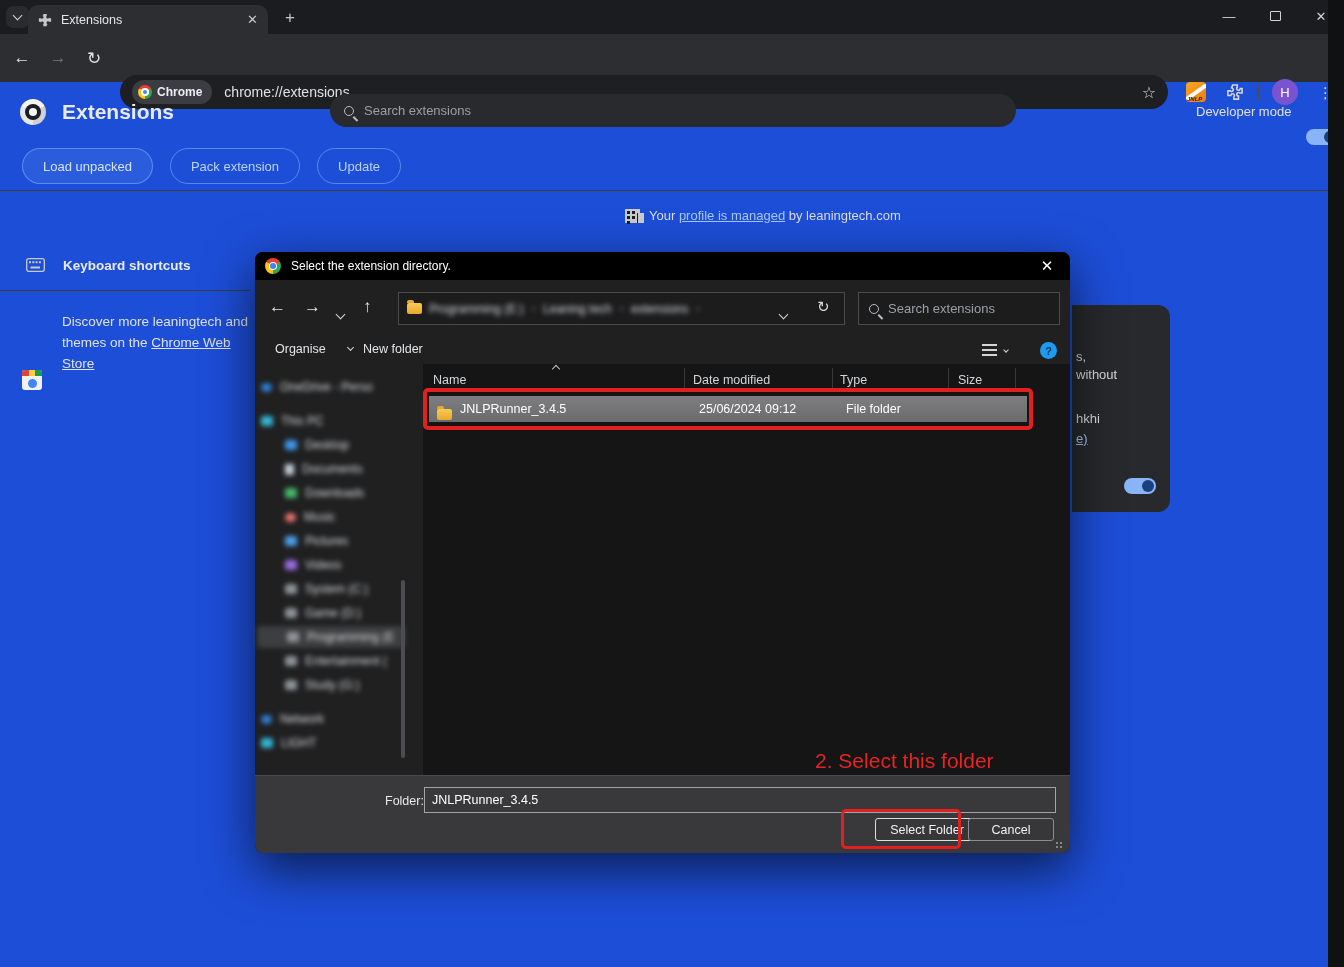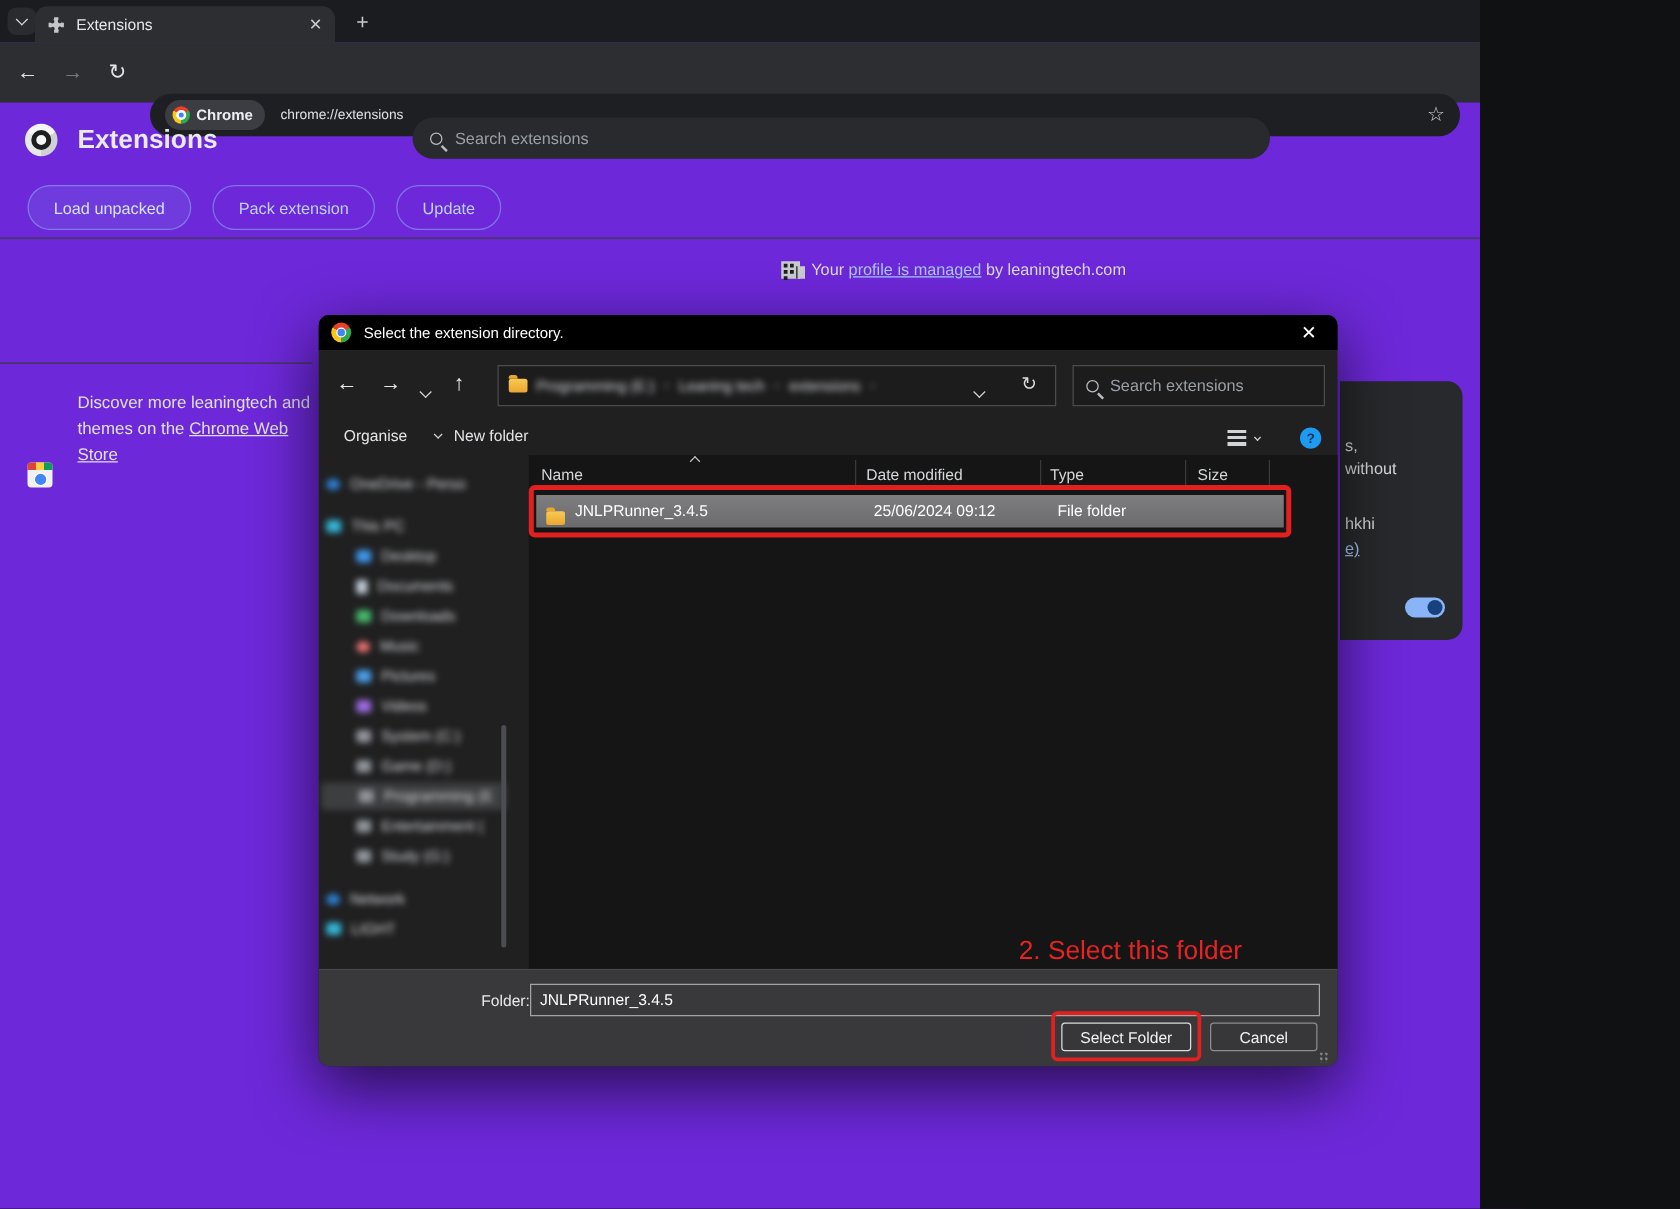--- a/index.html
+++ b/index.html
@@ -3,38 +3,38 @@
 <meta charset="utf-8">
 <style>
   :root{
     --red:#e32020;
     --accent:#8ab4f8;
     --txt:#e2e4e7;
     --dim:#9aa0a6;
   }
   *{margin:0;padding:0;box-sizing:border-box;font-family:"Liberation Sans","DejaVu Sans",sans-serif;}
   html,body{background:#101112;}
-  #root{position:relative;width:1184px;height:967px;background:#6d28d9;overflow:hidden;}
+  #root{position:relative;width:1328px;height:967px;background:#1d4ed8;overflow:hidden;}
   .abs{position:absolute;}
 
   
   .tabstrip{left:0;top:0;width:1344px;height:34px;background:#1b1c1f;}
   .tabsearch{left:6px;top:6px;width:23px;height:22px;border-radius:7px;background:#2a2b2f;display:flex;align-items:center;justify-content:center;}
   .tab{left:28px;top:5px;width:240px;height:29px;background:#2d2e32;border-radius:10px 10px 0 0;display:flex;align-items:center;padding:0 10px;}
   .tab-title{font-size:12.5px;color:#e5e6e8;margin-left:9px;flex:1;}
   .newtab{left:280px;top:8px;width:20px;height:20px;color:#c7c9cc;font-size:17px;display:flex;align-items:center;justify-content:center;}
   .wincontrols{right:0;top:0;height:32px;display:flex;align-items:center;}
   .winbtn{width:46px;height:30px;display:flex;align-items:center;justify-content:center;color:#d2d3d6;font-size:13px;}
   .winbox{width:11px;height:10px;border:1.2px solid #d2d3d6;border-radius:1px;}
   .toolbar{left:0;top:34px;width:1344px;height:48px;background:#2d2e32;}
   .navic{font-size:17px;color:#e0e2e5;width:28px;height:28px;display:flex;align-items:center;justify-content:center;}
   .omnibox{left:120px;top:41px;width:1048px;height:34px;background:#1e1f22;border-radius:17px;display:flex;align-items:center;padding:0 12px;}
   .chip{background:#3b3d42;border-radius:12px;height:24px;display:flex;align-items:center;padding:0 10px 0 6px;gap:5px;}
   .chip-label{font-size:12px;font-weight:bold;color:#eceef1;}
-  .url{font-size:11px;color:#dfe1e4;margin-left:12px;flex:1;}
+  .url{font-size:14px;color:#dfe1e4;margin-left:12px;flex:1;}
   .star{font-size:16px;color:#cfd1d4;}
   .clogo{border-radius:50%;background:conic-gradient(from -60deg,#e8402a 0 120deg,#2fa94f 0 240deg,#fcc619 0 360deg);position:relative;}
   .clogo::before{content:'';position:absolute;left:23%;top:23%;width:54%;height:54%;background:#fff;border-radius:50%;}
   .clogo::after{content:'';position:absolute;left:33%;top:33%;width:34%;height:34%;background:#4285f4;border-radius:50%;}
   .jnlp{width:20px;height:20px;border-radius:4px;background:linear-gradient(135deg,#f5a623,#ef7d14);position:relative;overflow:hidden;}
   .jnlp::before{content:'';position:absolute;left:-2px;top:7px;width:28px;height:4px;background:#fff;transform:rotate(-35deg);}
   .jnlp-t{position:absolute;left:1px;bottom:0;font-size:6px;font-weight:bold;font-style:italic;color:#222;}
   .avatar{width:26px;height:26px;border-radius:50%;background:#7a54d0;color:#fff;font-size:13px;display:flex;align-items:center;justify-content:center;}
   .kebab{font-size:15px;color:#d3d5d8;}
   .sep-v{width:1px;height:16px;background:#4a4c50;}
@@ -115,21 +115,21 @@
   .trow .lbl{font-size:12px;color:#d8dadc;white-space:nowrap;}
   .trow.sel{background:#3d3e40;border-radius:3px;width:148px;left:2px;}
   .tic{width:12px;height:10px;border-radius:2px;flex:none;}
   .tic.cloud,.tic.music{border-radius:50%;width:11px;height:9px;}
   .tic.doc{width:9px;height:11px;border-radius:1px;}
   .dscroll{left:146px;top:328px;width:4px;height:178px;background:#4b4d50;border-radius:2px;}
   .dbottom{left:0;top:523px;width:815px;height:78px;background:#39393b;border-top:1px solid #4a4a4c;border-radius:0 0 8px 8px;}
   .flabel{position:absolute;left:130px;top:18px;font-size:12.5px;color:#e8e9eb;}
   .finput{position:absolute;left:169px;top:11px;width:632px;height:26px;background:#39393b;border:1px solid #a2a3a5;color:#fff;font-size:12.5px;padding:0 7px;outline:none;}
   .dbtn{position:absolute;top:42px;height:23px;background:#373739;color:#f0f1f3;font-size:12.5px;border-radius:3px;cursor:pointer;}
-  .dbtn.primary{left:594px;width:104px;border:1.5px solid #dcdddf;}
+  .dbtn.primary{left:620px;width:104px;border:1.5px solid #dcdddf;}
   .dbtn.cancel{left:713px;width:86px;border:1px solid #8c8d8f;}
   .grip{position:absolute;left:801px;top:66px;width:8px;height:8px;background:radial-gradient(circle at 1px 1px,#85868a 1px,transparent 1.2px);background-size:4px 4px;}
 
   
   .icsvg{display:block;}
 </style>
 </head>
 <body>
 
 <div id="root">
@@ -192,20 +192,31 @@
   </div>
   <div class="abs devmode" style="left:1196px;top:104px">Developer mode</div>
   <div class="abs tgl on" style="left:1306px;top:103px"></div>
   <div class="abs" style="left:22px;top:148px;display:flex">
       <button class="pill p0">Load unpacked</button>
       <button class="pill p1">Pack extension</button>
       <button class="pill p2">Update</button>
     </div>
   <div class="abs hline" style="left:0;top:190px;width:1344px"></div>
 
+  <div class="abs side-row">
+    <svg class="icsvg" width="19" height="14" viewBox="0 0 19 14">
+        <rect x="0.7" y="0.7" width="17.6" height="12.6" rx="2" fill="none" stroke="#c8cacd" stroke-width="1.3"></rect>
+        <rect x="3" y="3.2" width="2" height="2" fill="#c8cacd"></rect>
+        <rect x="6.3" y="3.2" width="2" height="2" fill="#c8cacd"></rect>
+        <rect x="9.6" y="3.2" width="2" height="2" fill="#c8cacd"></rect>
+        <rect x="12.9" y="3.2" width="2" height="2" fill="#c8cacd"></rect>
+        <rect x="4.5" y="8.5" width="9.5" height="2" fill="#c8cacd"></rect>
+      </svg>
+    <span class="lbl">Keyboard shortcuts</span>
+  </div>
   <div class="abs hline" style="left:0;top:290px;width:250px"></div>
   <div class="abs cws"></div>
   <div class="abs discover"><span>Discover more leaningtech and themes on the </span><a href="#">Chrome Web Store</a></div>
 
   <div class="abs managed">
     <span class="bldg"></span>
     <span><span>Your </span><a href="#">profile is managed</a><span> by leaningtech.com</span></span>
   </div>
 
   <div class="card" style="top:305px;height:207px" id="card0">

